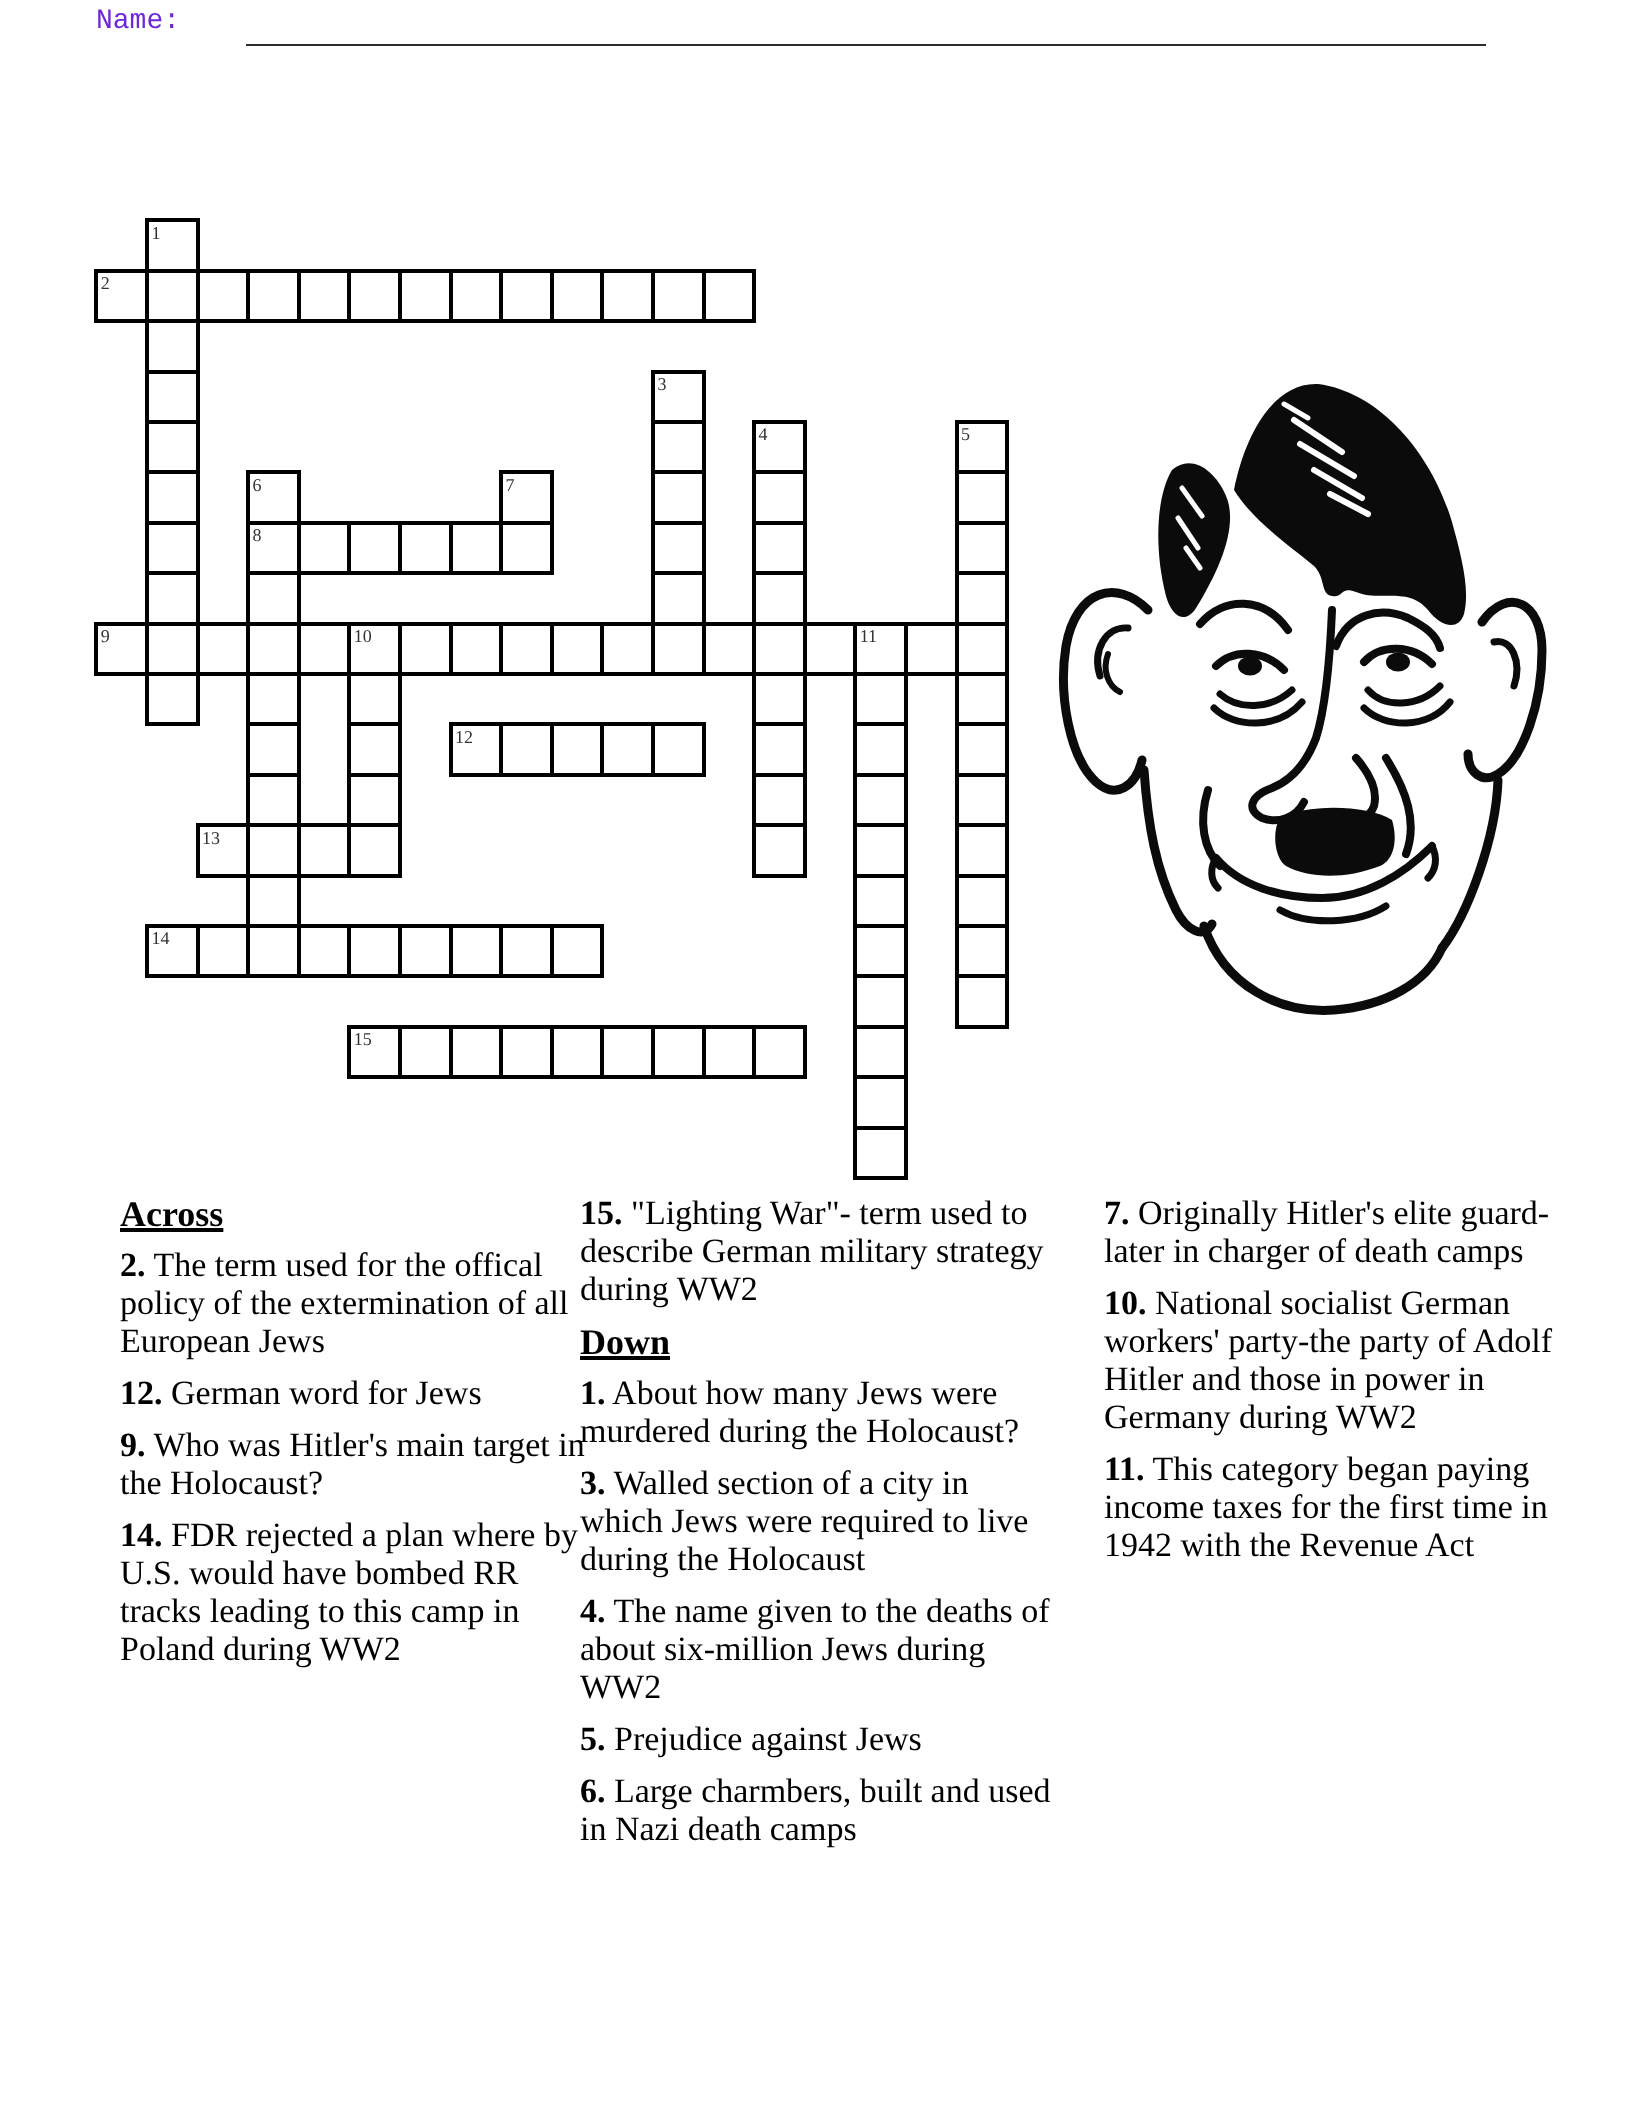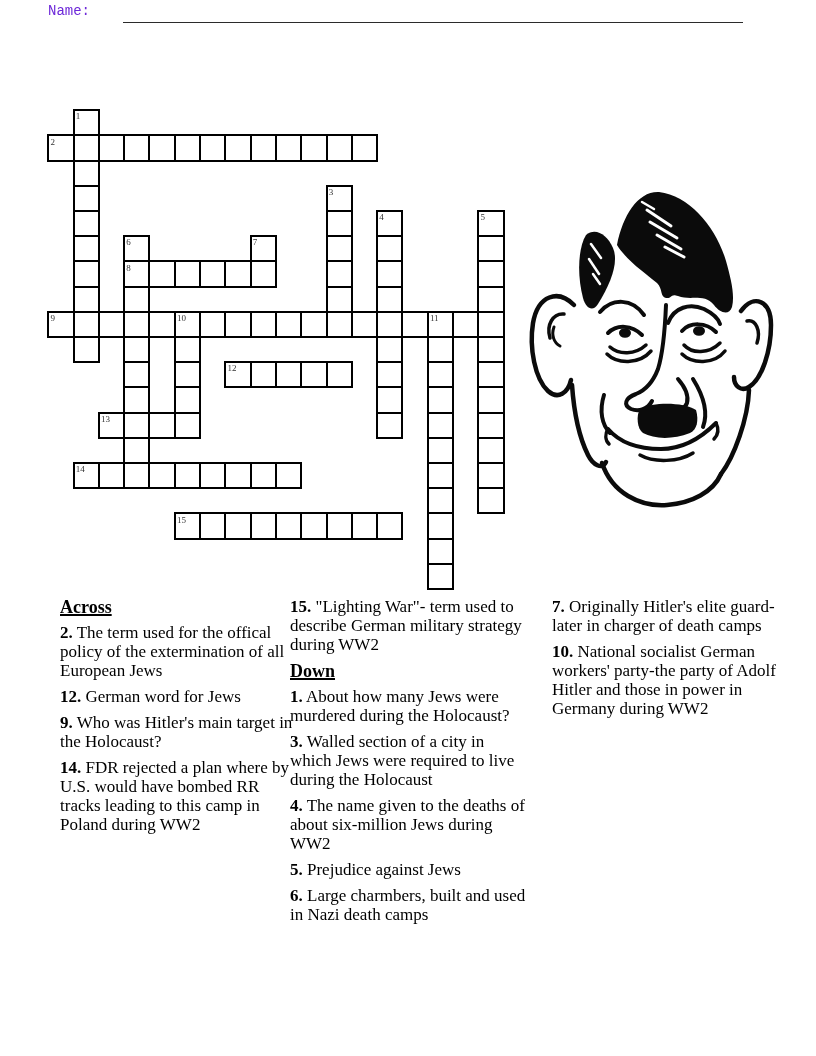--- a/index.html
+++ b/index.html
@@ -240,15 +240,16 @@
       <div class="clue-header">Down</div>
       <p class="clue"><b>1.</b> About how many Jews were murdered during the Holocaust?</p>
       <p class="clue"><b>3.</b> Walled section of a city in which Jews were required to live during the Holocaust</p>
       <p class="clue"><b>4.</b> The name given to the deaths of about six-million Jews during WW2</p>
       <p class="clue"><b>5.</b> Prejudice against Jews</p>
       <p class="clue"><b>6.</b> Large charmbers, built and used in Nazi death camps</p>
     </div>
   <div class="clue-col clue-col-3">
       <p class="clue"><b>7.</b> Originally Hitler's elite guard- later in charger of death camps</p>
       <p class="clue"><b>10.</b> National socialist German workers' party-the party of Adolf Hitler and those in power in Germany during WW2</p>
+      <p class="clue"><b>11.</b> This category began paying income taxes for the first time in 1942 with the Revenue Act</p>
     </div>
 
 </div>
 
 </body></html>

